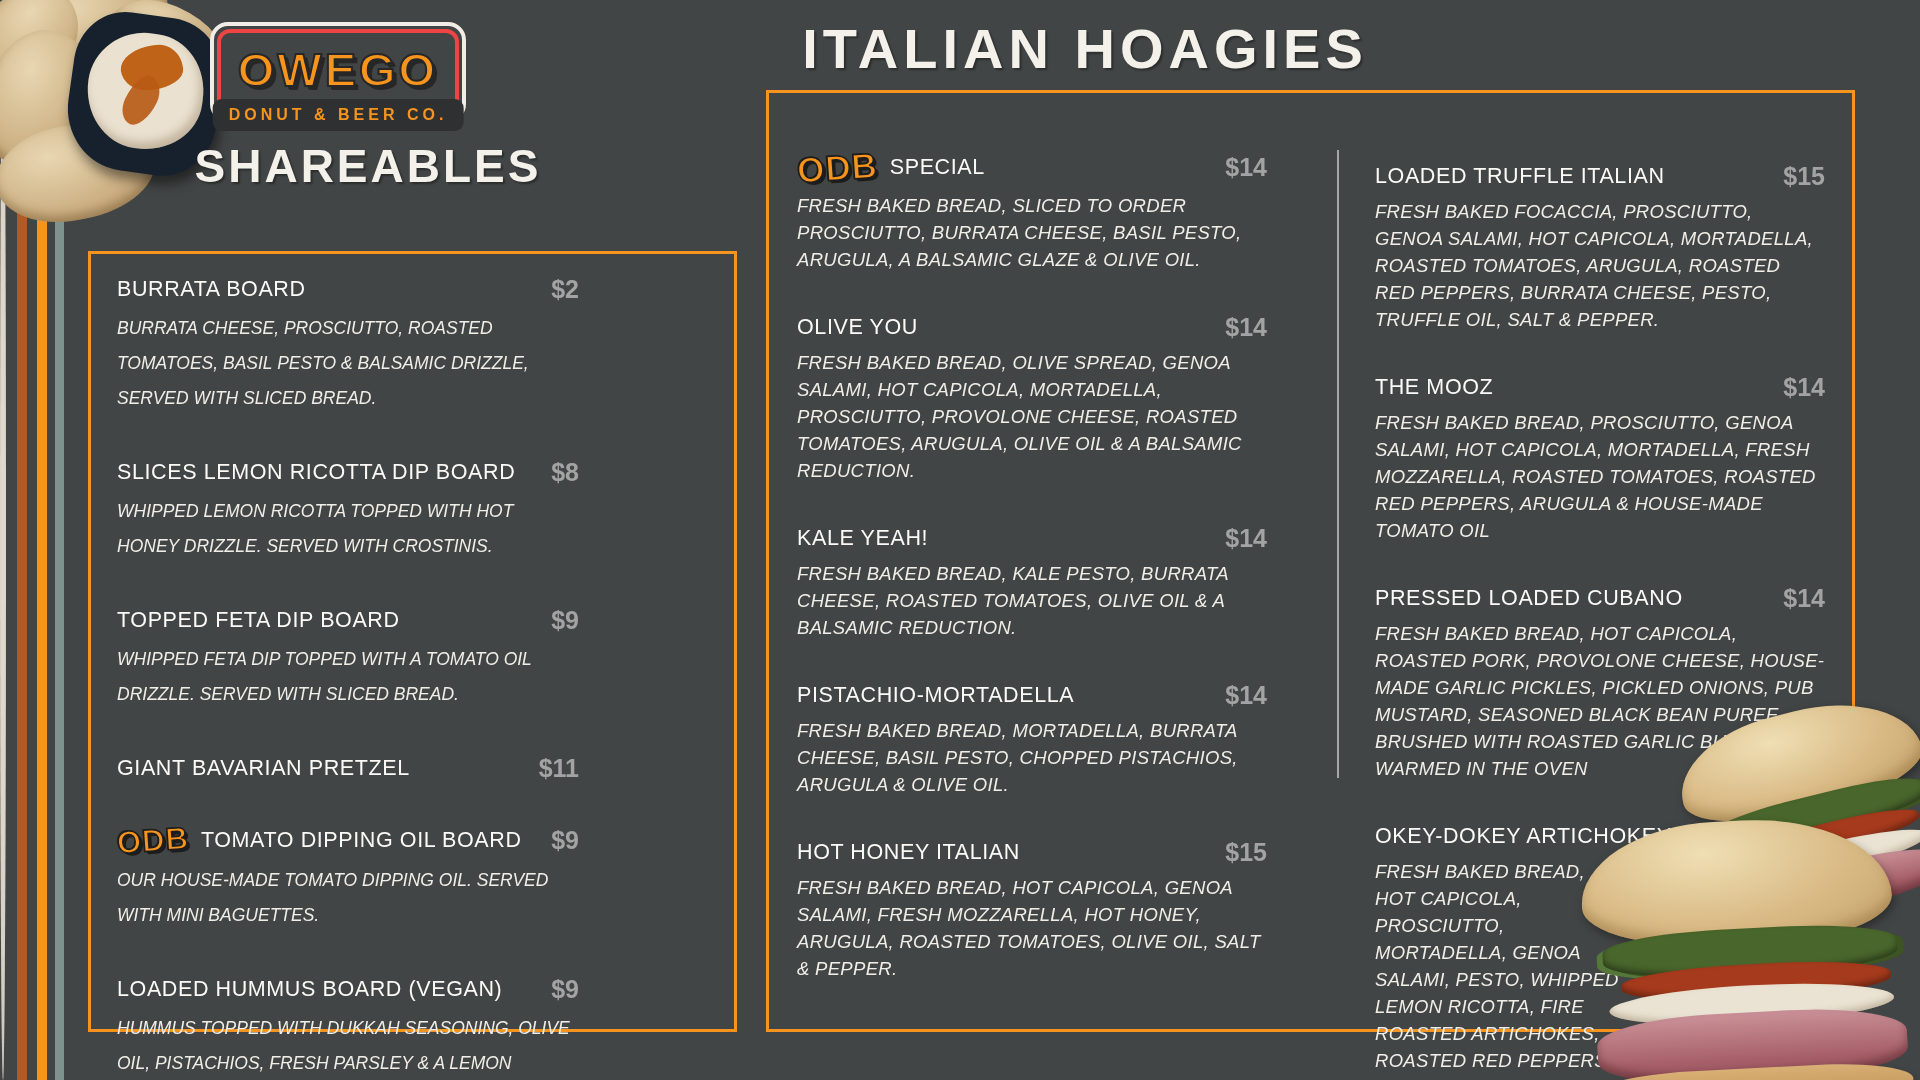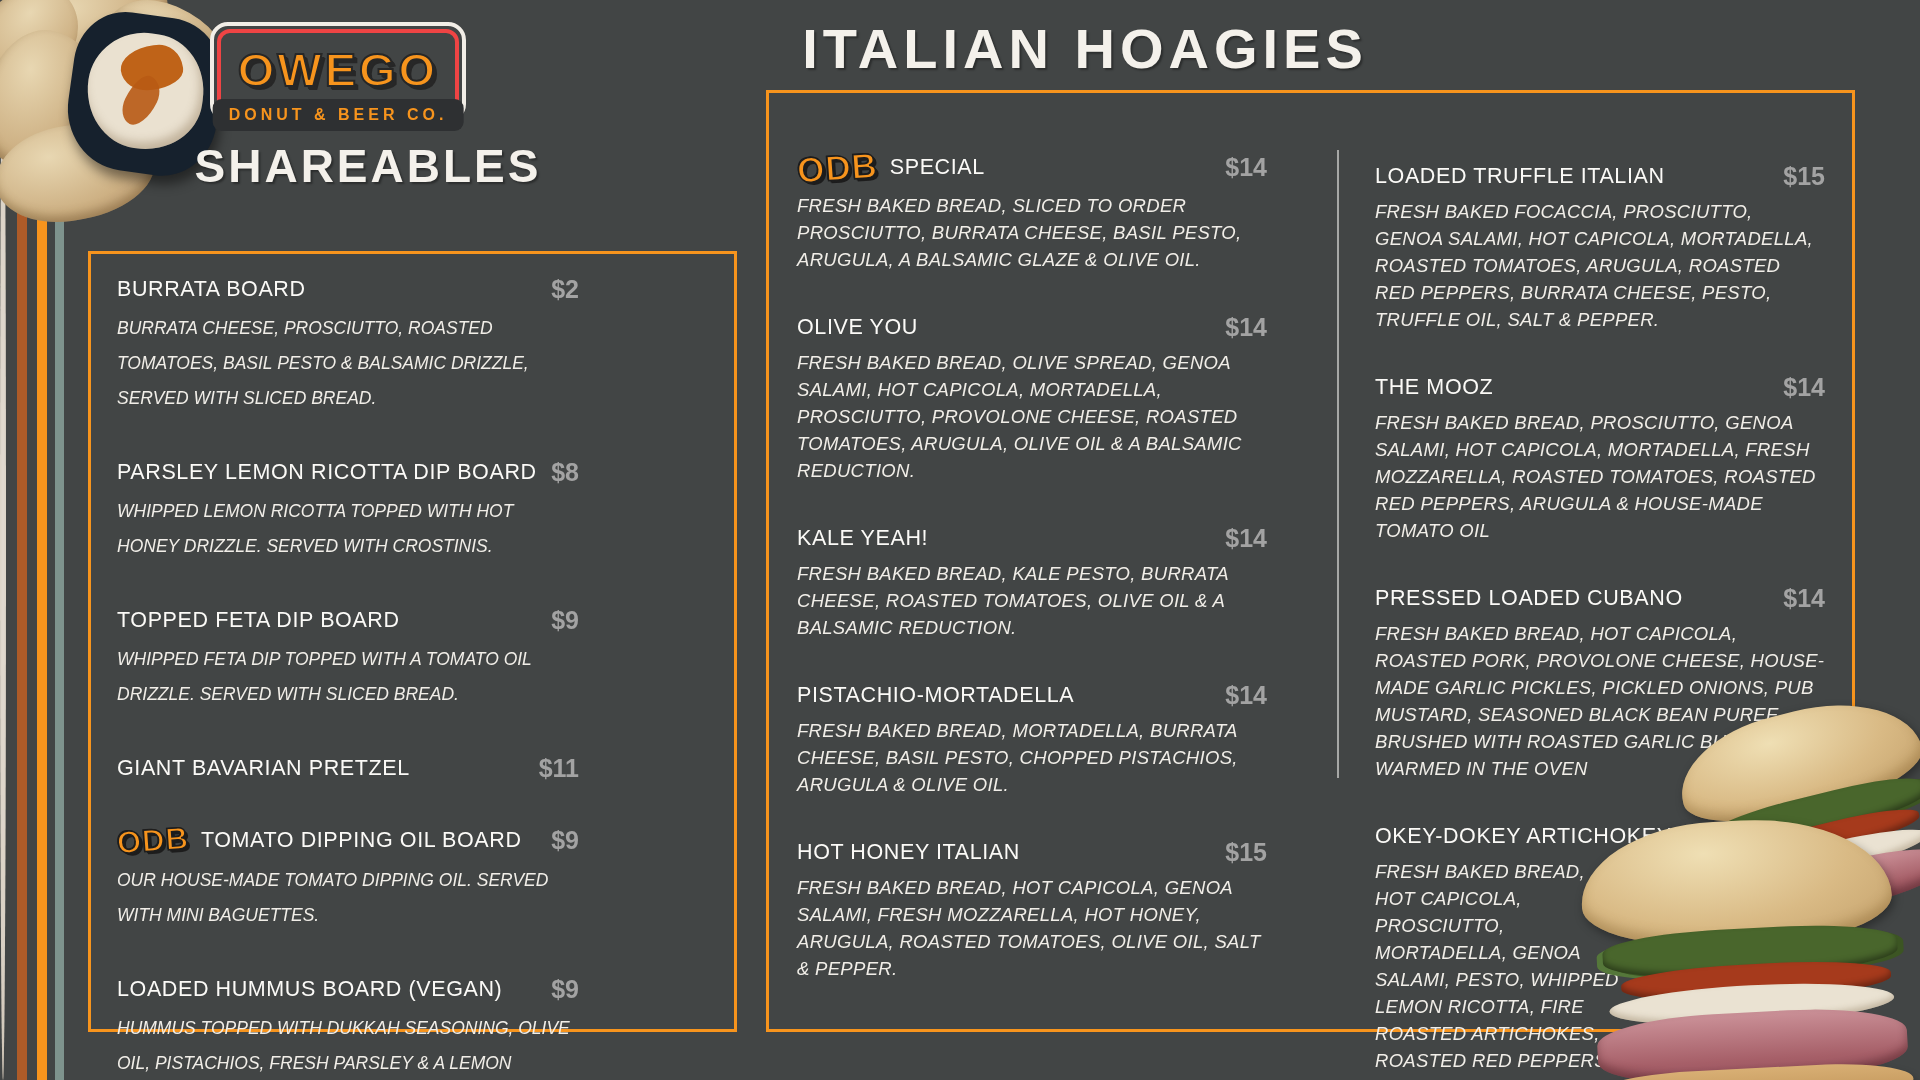--- a/index.html
+++ b/index.html
@@ -157,21 +157,21 @@
     <div class="menu-item">
       <div class="item-head">
         <span class="item-name">BURRATA BOARD</span>
         <span class="item-price">$2</span>
       </div>
       <div class="item-desc">BURRATA CHEESE, PROSCIUTTO, ROASTED TOMATOES, BASIL PESTO &amp; BALSAMIC DRIZZLE, SERVED WITH SLICED BREAD.</div>
     </div>
 
     <div class="menu-item">
       <div class="item-head">
-        <span class="item-name">PARSLEY LEMON RICOTTA DIP BOARD</span>
+        <span class="item-name">SLICES LEMON RICOTTA DIP BOARD</span>
         <span class="item-price">$8</span>
       </div>
       <div class="item-desc">WHIPPED LEMON RICOTTA TOPPED WITH HOT HONEY DRIZZLE. SERVED WITH CROSTINIS.</div>
     </div>
 
     <div class="menu-item">
       <div class="item-head">
         <span class="item-name">TOPPED FETA DIP BOARD</span>
         <span class="item-price">$9</span>
       </div>

